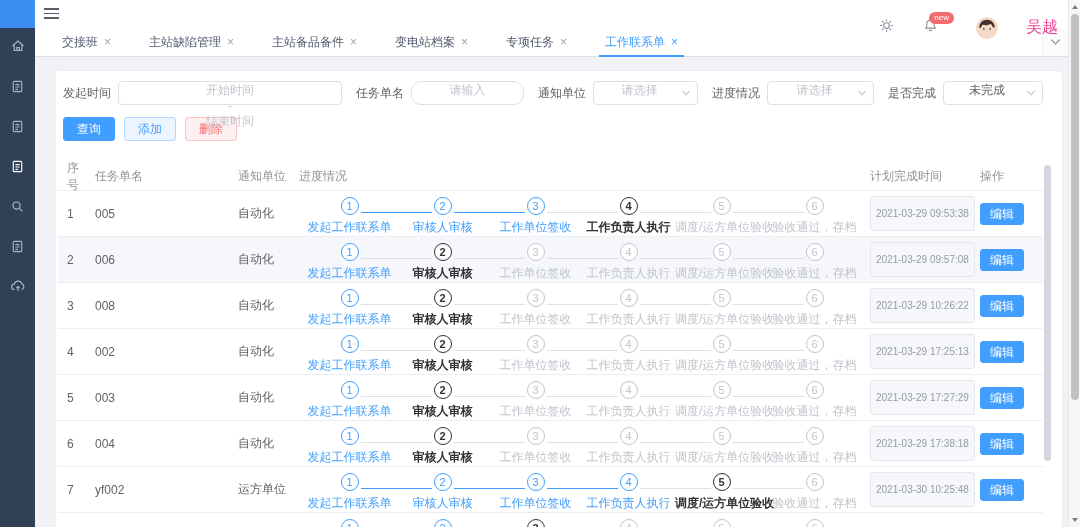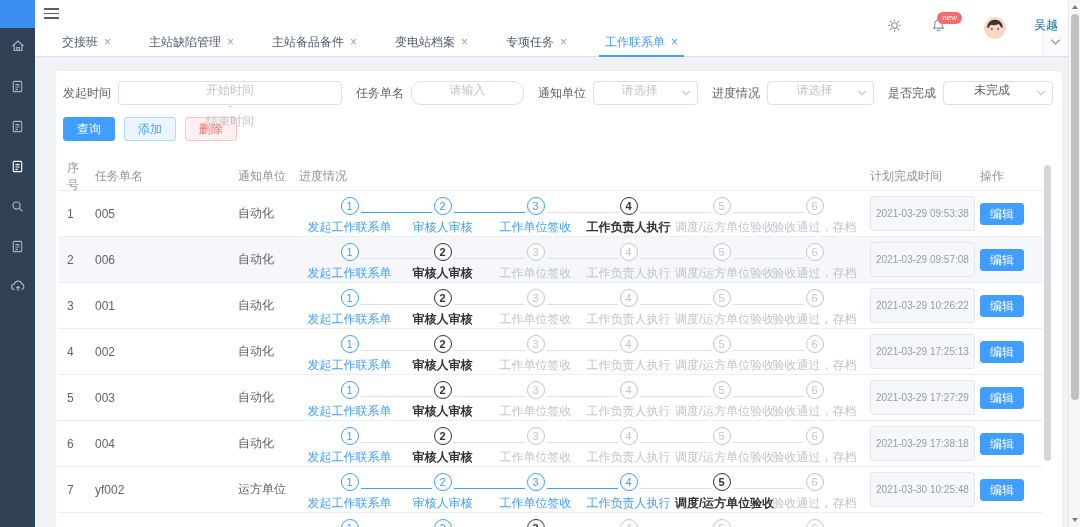--- a/index.html
+++ b/index.html
@@ -9,21 +9,21 @@
 
   
   .navbar { position:absolute; top:0; left:0; right:0; height:28px; background:#fff; z-index:30; }
   .logo-square { position:absolute; left:0; top:0; width:35px; height:28px; background:#3d8ef2; }
   .hamburger { position:absolute; left:44px; top:8px; width:15px; height:12px; cursor:pointer; }
   .hamburger i { display:block; height:1.6px; background:#5a5e66; margin-bottom:3px; }
   .nav-right { position:absolute; right:22px; top:17px; height:28px; display:flex; align-items:flex-start; gap:28px; }
   .nav-icon { position:relative; width:16px; height:16px; display:flex; align-items:center; justify-content:center; cursor:pointer; }
   .new-badge { position:absolute; top:-5px; right:-16px; background:#f56c6c; color:#fff; font-size:8px; line-height:10px; padding:1px 5px; border-radius:7px; }
   .avatar { width:22px; height:22px; border-radius:50%; overflow:hidden; margin-left:10px; cursor:pointer; }
-  .username { font-size:12px; color:#0369a1; cursor:pointer; }
+  .username { font-size:16px; color:#ec4899; cursor:pointer; }
 
   
   .tabbar { position:absolute; top:28px; left:35px; right:12px; height:29px; background:#fff; border-bottom:1px solid #dcdfe6; display:flex; align-items:stretch; z-index:20; }
   .tabs { display:flex; align-items:stretch; padding-left:8px; flex:1; }
   .tab { display:flex; align-items:center; padding:0 6px; margin:0 13px; font-size:12px; color:#515a6e; cursor:pointer; position:relative; }
   .tab-close { margin-left:6px; font-size:12px; color:#9aa2ae; }
   .tab.active { color:#409EFF; }
   .tab.active .tab-close { color:#409EFF; }
   .tab.active::after { content:""; position:absolute; left:0; right:0; bottom:-1px; height:2px; background:#409EFF; }
   .tab-overflow { width:26px; display:flex; align-items:center; justify-content:center; background:#fafbfc; border-left:1px solid #f0f0f0; cursor:pointer; }
@@ -42,21 +42,21 @@
   .filter-form { display:flex; align-items:center; padding:10px 0 0 7px; height:34px; }
   .flabel { font-size:12px; color:#606266; margin:0 7px 0 14px; white-space:nowrap; }
   .flabel:first-child { margin-left:0; }
   .ctrl { height:24px; border:1px solid #dcdfe6; border-radius:4px; background:#fff; display:flex; align-items:center; font-size:12px; color:#c0c4cc; padding:0 8px; position:relative; cursor:pointer;flex-direction:column; }
   .date-range { width:224px; justify-content:flex-start; gap:0; }
   .date-range .ph { flex:1; text-align:center; color:#c0c4cc; }
   .date-range .sep { color:#c0c4cc; padding:0 2px; }
   .inp { width:113px;border-radius:10px; }
   .sel1 { width:105px; }
   .sel2 { width:107px; }
-  .sel3 { width:110px; color:#606266; }
+  .sel3 { width:100px; color:#606266; }
   .sel .chev { position:absolute; right:6px; top:7px; }
   .sel { padding-right:20px; }
 
   
   .actions { display:flex; gap:9px; padding:12px 0 0 7px; }
   .btn { height:24px; padding:0 13px; font-size:12px; border-radius:3px; border:1px solid transparent; cursor:pointer; line-height:22px; }
   .btn-primary { background:#409EFF; border-color:#409EFF; color:#fff; }
   .btn-plain { background:#ecf5ff; border-color:#b3d8ff; color:#409EFF; }
   .btn-danger { background:#fef0f0; border-color:#fbc4c4; color:#f56c6c; }
 
@@ -347,21 +347,21 @@
               </div>
               <div class="td c4">
                 <span class="datebox">2021-03-29 09:57:08</span>
               </div>
               <div class="td c5">
                 <button class="btn-edit">编辑</button>
               </div>
             </div>
             <div class="tr">
               <div class="td c0">3</div>
-              <div class="td c1">001</div>
+              <div class="td c1">008</div>
               <div class="td c2">自动化</div>
               <div class="td c3">
                 <div class="steps">
                   <div class="step done">
                     <div class="circle">1</div>
                     <div class="slabel">发起工作联系单</div>
                   </div>
                   <div class="step active">
                     <div class="circle">2</div>
                     <div class="slabel">审核人审核</div>

